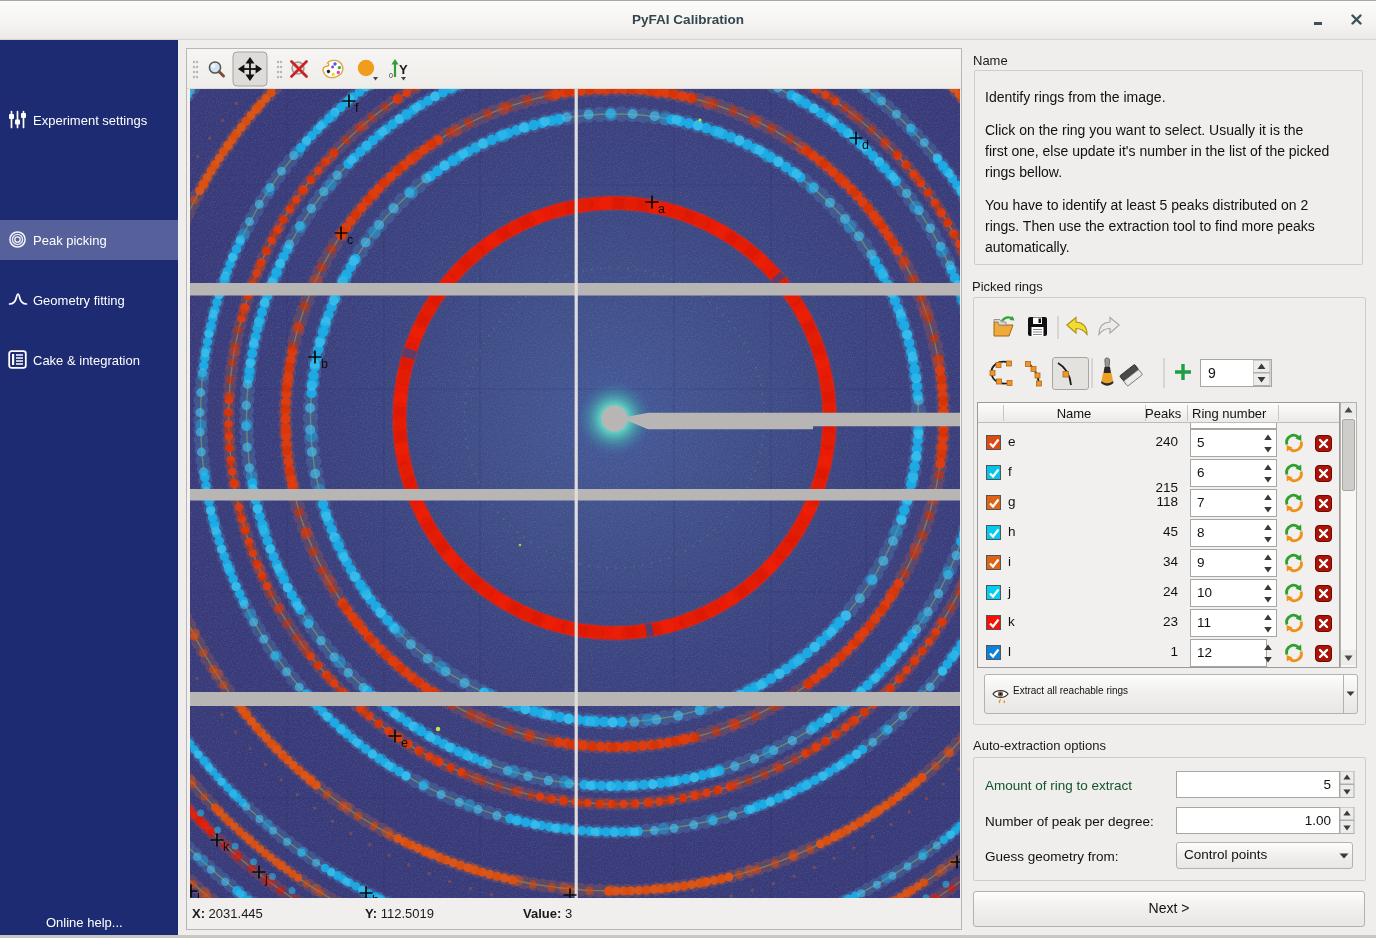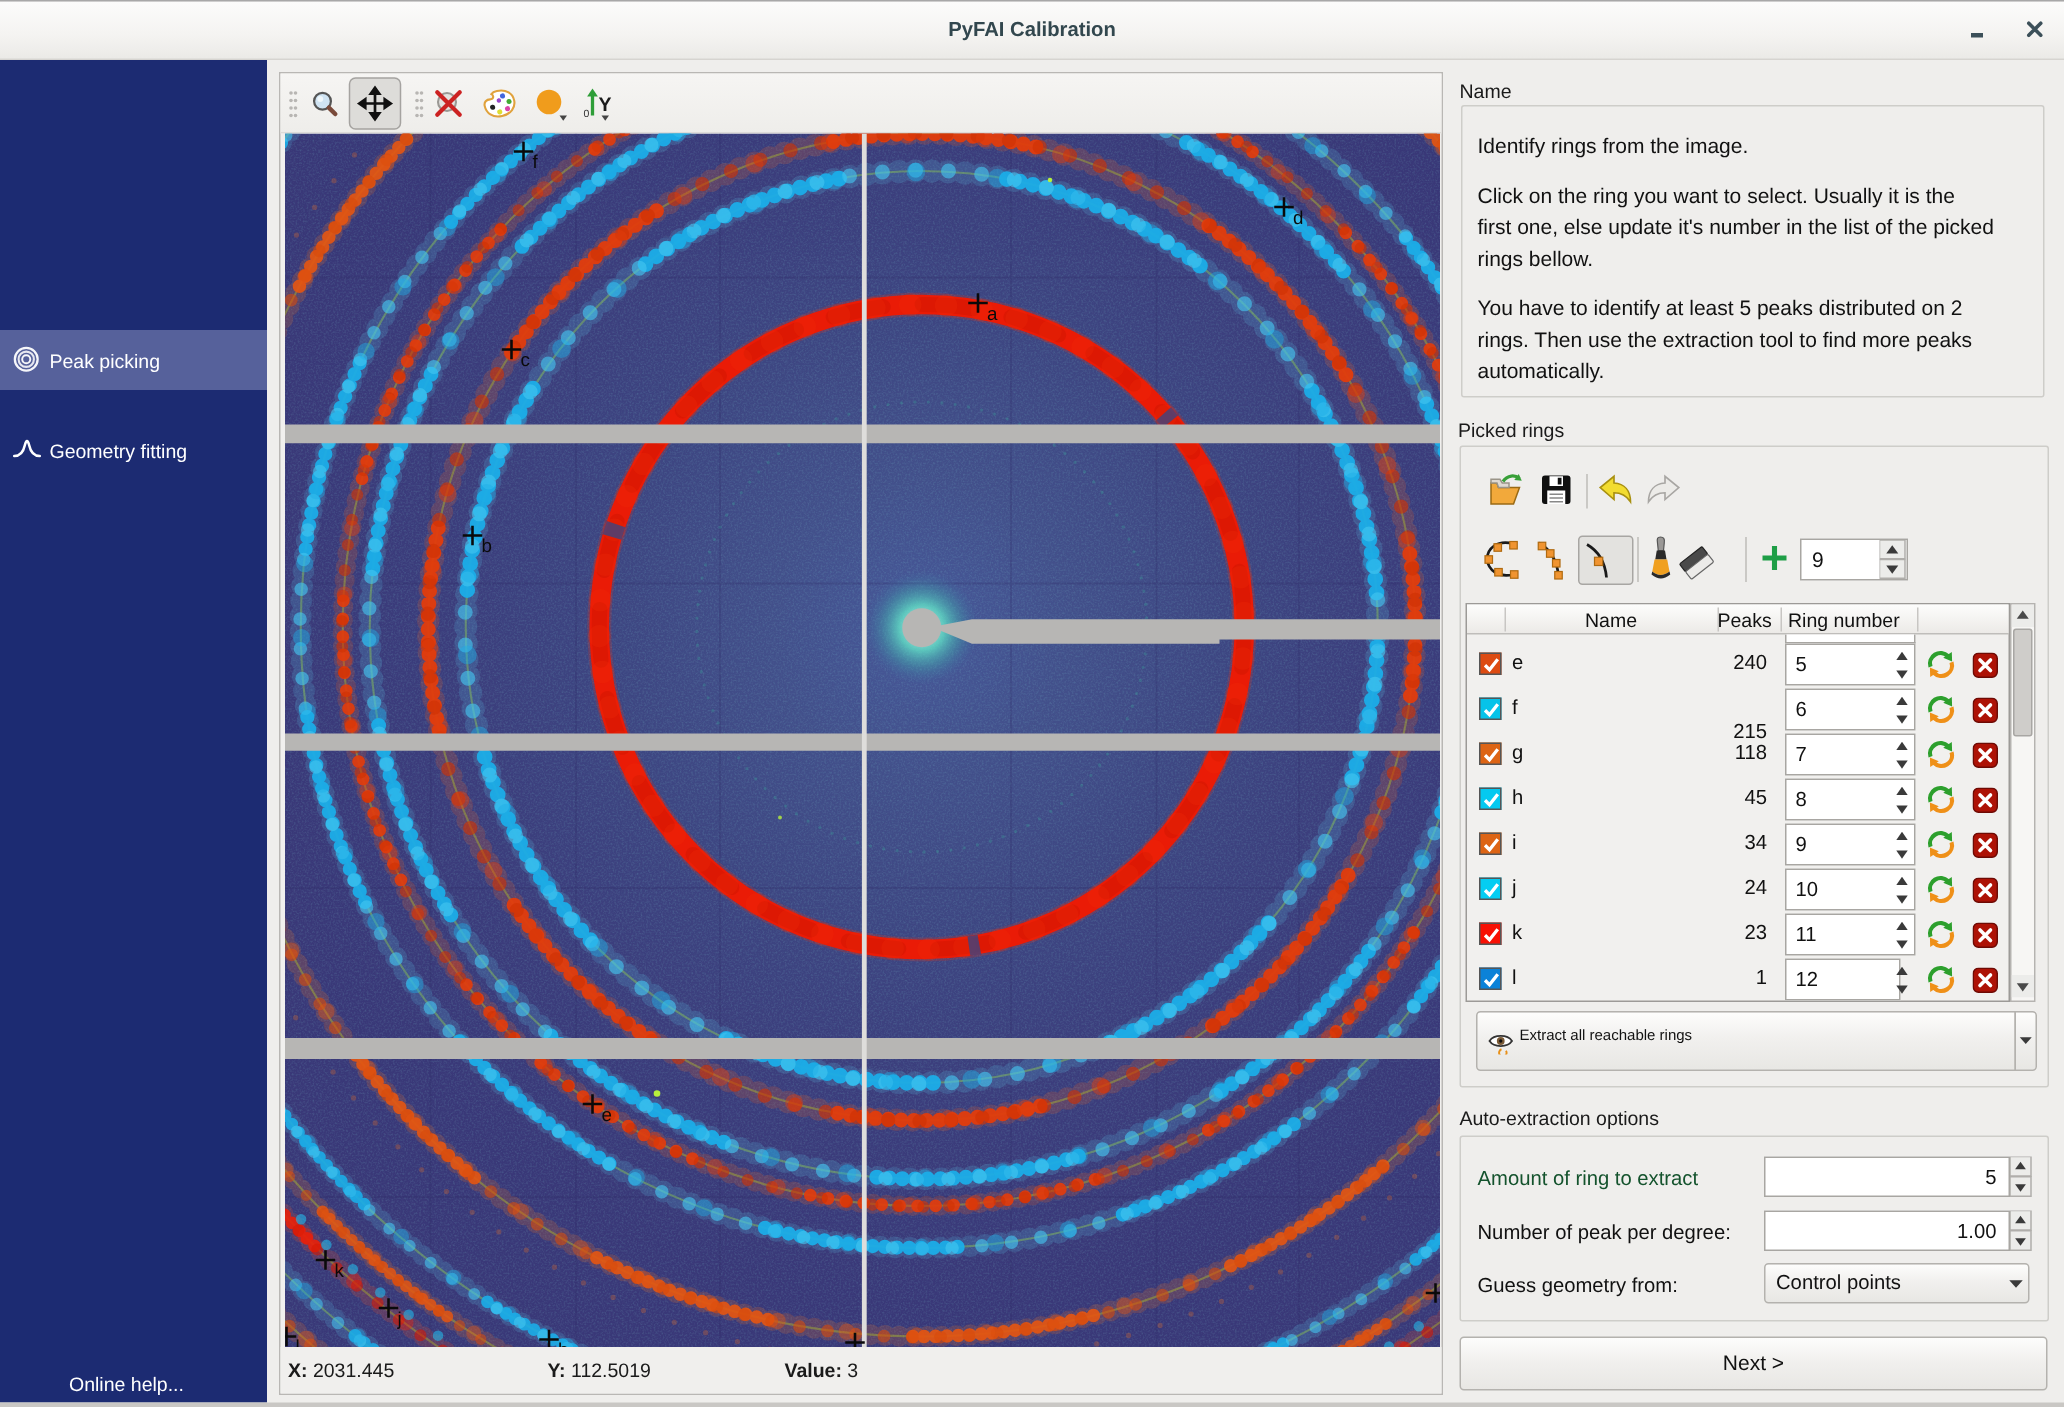--- a/index.html
+++ b/index.html
@@ -28,35 +28,56 @@
 <body>
 <div class="abs" id="titlebar">
     <div id="title">PyFAI Calibration</div>
   </div>
 <div class="abs" id="minbtn"></div>
 <svg class="abs" style="left:1351px;top:14px" width="11" height="11" viewBox="0 0 11 11">
     <path d="M1.5 1.5 L9.5 9.5 M9.5 1.5 L1.5 9.5" stroke="#3c5059" stroke-width="2.4" stroke-linecap="round"></path>
   </svg>
 <div class="abs" id="sidebar">
 <div class="abs" id="navsel"></div>
+<div class="navitem" style="top:60px">
+      <svg width="19" height="19" viewBox="0 0 19 19">
+        <g stroke="#fff" stroke-width="1.7" stroke-linecap="round">
+          <path d="M3.5 1.5v16M9.5 1.5v16M15.5 1.5v16"></path>
+        </g>
+        <g fill="#fff">
+          <rect x="1" y="4" width="5" height="5" rx="1"></rect>
+          <rect x="7" y="9.5" width="5" height="5" rx="1"></rect>
+          <rect x="13" y="3" width="5" height="5" rx="1"></rect>
+        </g>
+      </svg>
+      <span class="txt">Experiment settings</span>
+    </div>
 <div class="navitem" style="top:180px">
       <svg width="19" height="19" viewBox="0 0 19 19">
         <g fill="none" stroke="#fff">
           <circle cx="9.5" cy="9.5" r="7.6" stroke-width="1.5" opacity=".95"></circle>
           <circle cx="9.5" cy="9.5" r="5.1" stroke-width="1.4" opacity=".85"></circle>
           <circle cx="9.5" cy="9.5" r="2.7" stroke-width="1.3" opacity=".95"></circle>
         </g>
       </svg>
       <span class="txt">Peak picking</span>
     </div>
 <div class="navitem" style="top:240px">
       <svg width="20" height="19" viewBox="0 0 20 19">
         <path d="M1.5 14 Q7 14 8.5 7 Q10 1 11.5 7 Q13 14 18.5 14" fill="none" stroke="#fff" stroke-width="1.7" stroke-linecap="round"></path>
       </svg>
       <span class="txt">Geometry fitting</span>
+    </div>
+<div class="navitem" style="top:300px">
+      <svg width="19" height="19" viewBox="0 0 19 19">
+        <rect x="1.2" y="1.2" width="16.6" height="16.6" rx="2.4" fill="none" stroke="#fff" stroke-width="1.8"></rect>
+        <rect x="4" y="4" width="2.2" height="11" fill="#fff"></rect>
+        <path d="M8 5h7M8 8h7M8 11h7M8 14h7" stroke="#fff" stroke-width="1.6"></path>
+      </svg>
+      <span class="txt">Cake &amp; integration</span>
     </div>
 <div class="abs" id="onlinehelp">Online help...</div>
 </div>
 <div class="abs" id="frame"></div>
 <div class="abs" id="toolbar"></div>
 <svg class="abs" style="left:187px;top:49px" width="774" height="40" viewBox="0 0 774 40">
 <line x1="0" y1="39.5" x2="774" y2="39.5" stroke="#dddbd8" stroke-width="1"></line>
 <g fill="#b8b6b3">
 <circle cx="7" cy="13" r="1.2"></circle>
       <circle cx="10" cy="13" r="1.2"></circle>

